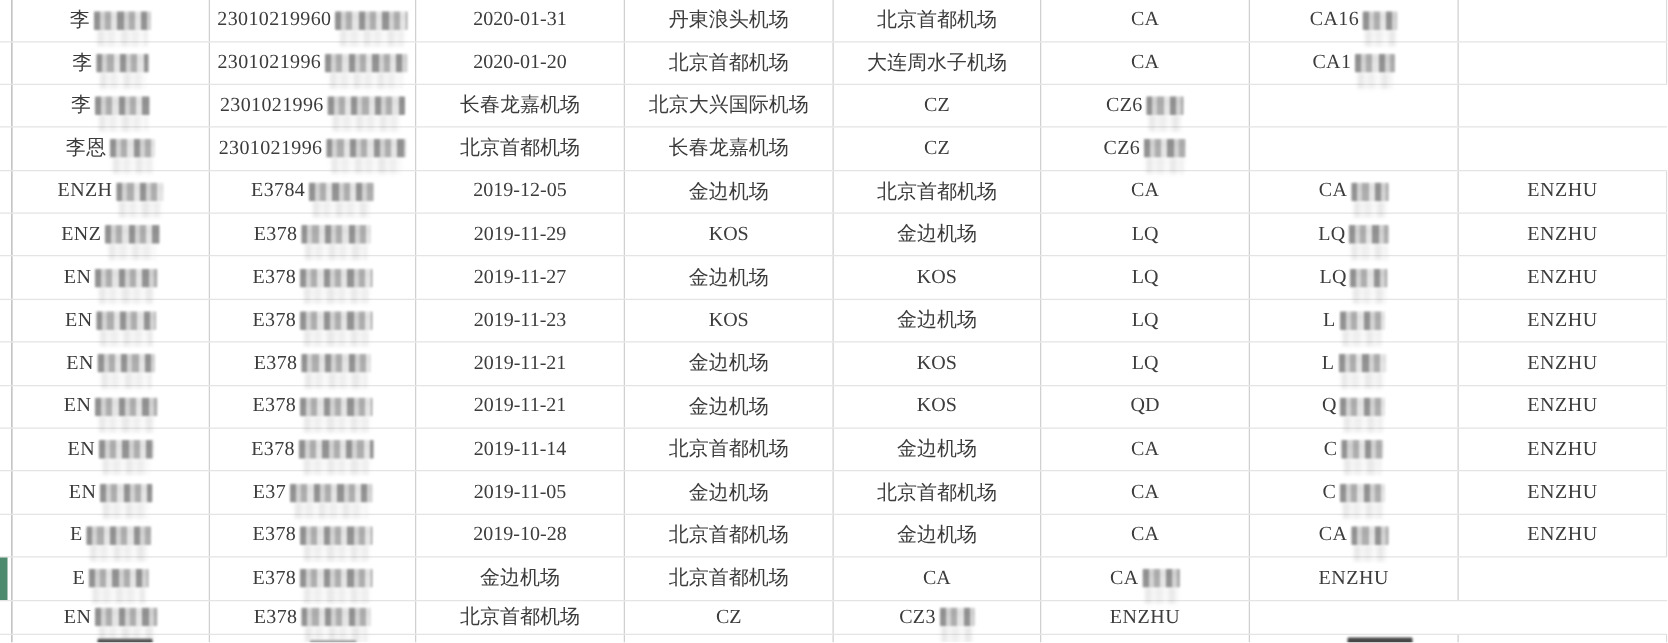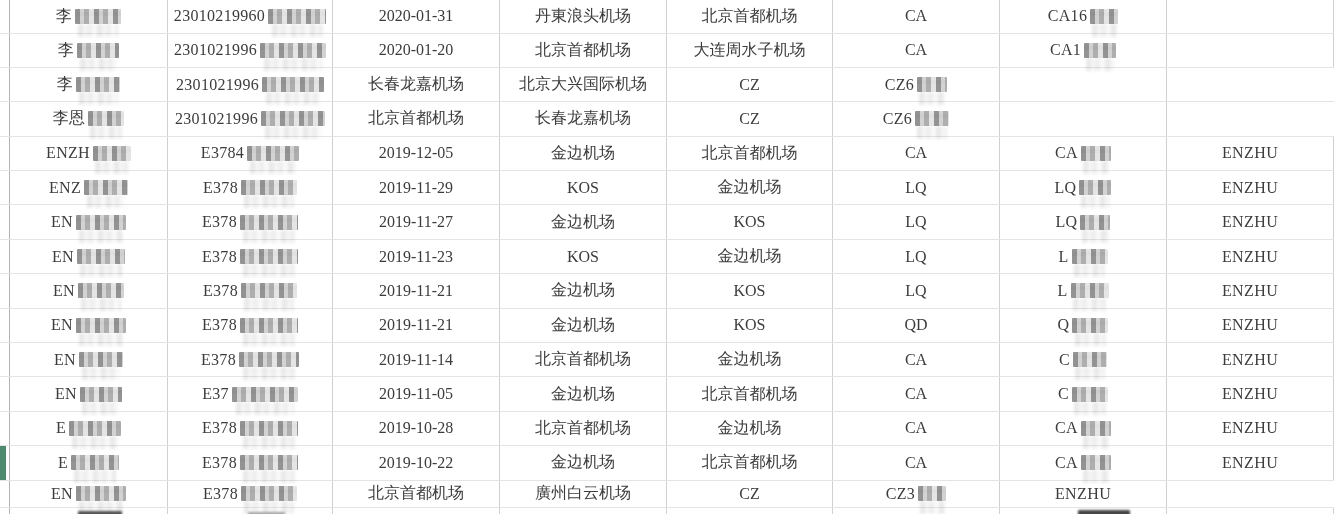--- a/index.html
+++ b/index.html
@@ -500,23 +500,20 @@
     </div>
     <div class="cell">
       <span class="prefix">E</span>
       <span class="mosaic" style="width: 48px;"></span>
     </div>
     <div class="cell">
       <span class="prefix">E378</span>
       <span class="mosaic" style="width: 58px;"></span>
     </div>
     <div class="cell">
-      <span>2019-10-22</span>
-    </div>
-    <div class="cell">
       <span>金边机场</span>
     </div>
     <div class="cell">
       <span>北京首都机场</span>
     </div>
     <div class="cell">
       <span>CA</span>
     </div>
     <div class="cell">
       <span class="prefix">CA</span>
@@ -534,23 +531,20 @@
     <div class="cell">
       <span class="prefix">EN</span>
       <span class="mosaic" style="width: 50px;"></span>
     </div>
     <div class="cell">
       <span class="prefix">E378</span>
       <span class="mosaic" style="width: 56px;"></span>
     </div>
     <div class="cell">
       <span>北京首都机场</span>
-    </div>
-    <div class="cell">
-      <span>廣州白云机场</span>
     </div>
     <div class="cell">
       <span>CZ</span>
     </div>
     <div class="cell">
       <span class="prefix">CZ3</span>
       <span class="mosaic" style="width: 28px;"></span>
     </div>
     <div class="cell">
       <span class="tag-text">ENZHU</span>

